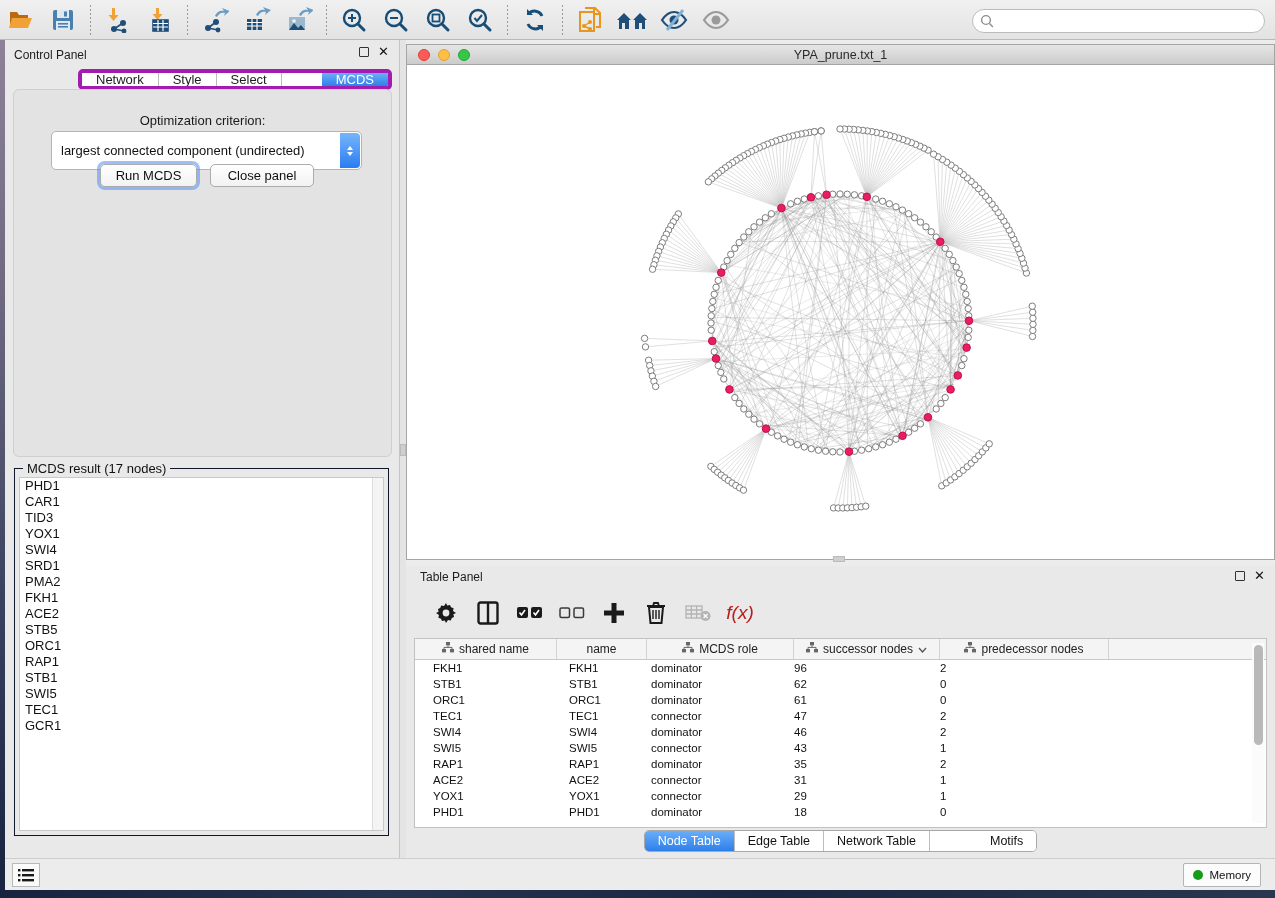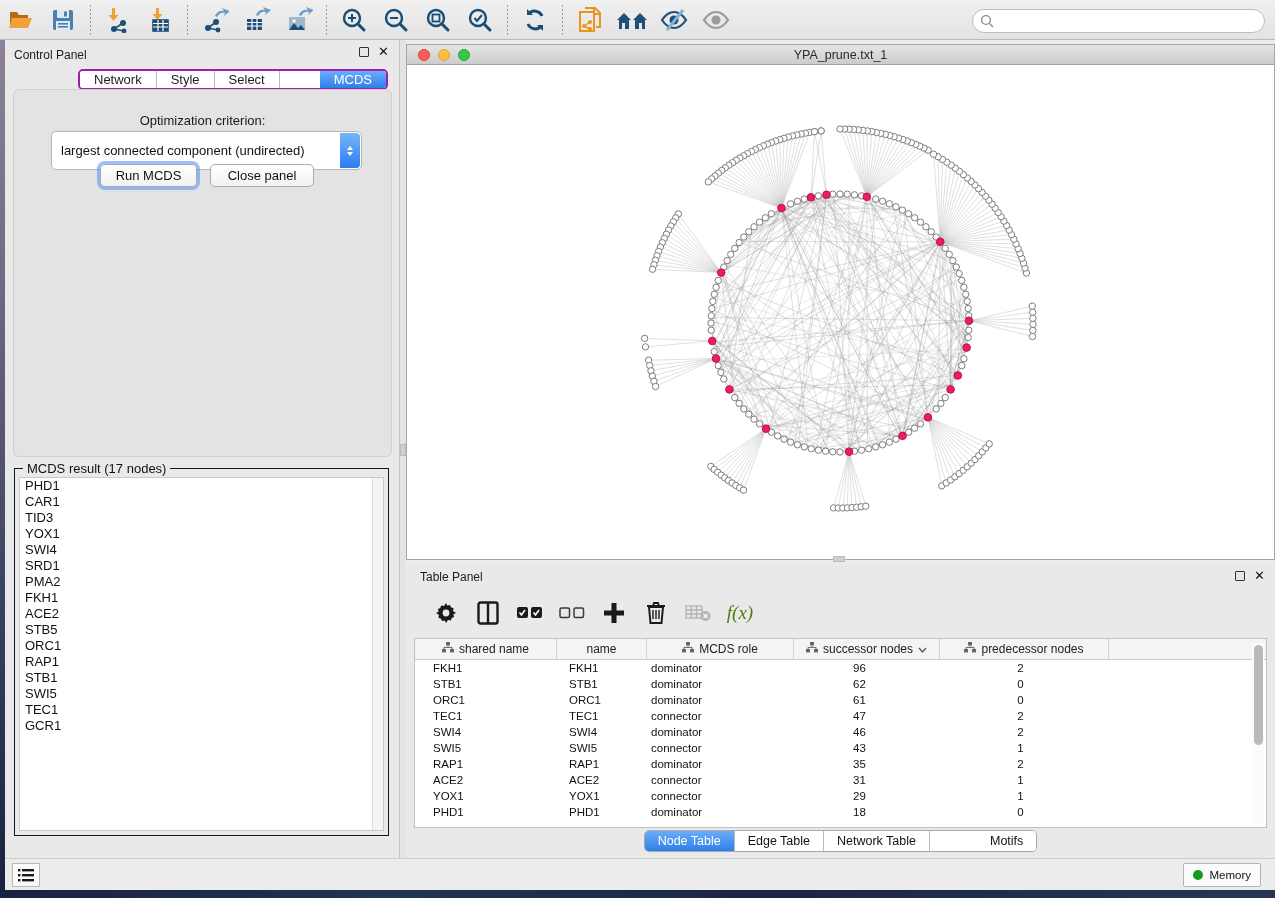--- a/index.html
+++ b/index.html
@@ -25,21 +25,21 @@
 
   
   .control-panel { position:absolute; left:5px; top:40px; width:395px; height:818px;
     background:#e9e9e9; border-right:1px solid #c4c4c4; }
   .cp-title-row { position:absolute; left:0; top:0; width:100%; height:26px; }
   .cp-title { position:absolute; left:9px; top:8px; font-size:12px; color:#1c1c1c; }
   .win-ctrls { position:absolute; right:10px; top:7px; display:flex; gap:9px; align-items:center; }
   .float-glyph { width:10px; height:10px; border:1.5px solid #333; border-radius:1px; }
   .close-glyph { font-size:13px; font-weight:bold; color:#111; line-height:10px; }
 
-  .cp-tabs { position:absolute; left:73px; top:29px; display:flex; border:2px solid #a21caf;
+  .cp-tabs { position:absolute; left:73px; top:29px; display:flex; border:4px solid #a21caf;
     border-radius:5px; overflow:hidden; background:#fff; height:21px; }
   .cp-tab { padding:2px 14px; font-size:13px; color:#1c1c1c; background:#fff; border-right:1px solid #bdbdbd;
     display:flex; align-items:center; cursor:default; }
   .cp-tab:last-child { border-right:none; }
   .cp-tab.sel { background:linear-gradient(#6aaef9,#2e7fe9); color:#fff;margin-left:40px; }
 
   .cp-card { position:absolute; left:8px; top:49px; width:379px; height:368px;
     background:#e3e3e3; border:1px solid #cfcfcf; border-radius:6px; }
   .opt-label { position:absolute; left:0; top:23px; width:100%; text-align:center; font-size:13px; color:#1a1a1a; }
   .opt-select { position:absolute; left:37px; top:41px; width:311px; height:39px; background:#fff;
@@ -81,31 +81,31 @@
   .light.green { background:#35c748; border:1px solid #28a436; }
   .net-title { position:absolute; left:0; top:3px; width:100%; text-align:center; font-size:12.5px; color:#2a2a2a; }
   .net-canvas { position:absolute; left:0; top:20px; width:867px; height:494px; background:#fff; }
 
   
   .table-panel { position:absolute; left:406px; top:566px; width:869px; height:292px; background:#e9e9e9; }
   .tp-title { position:absolute; left:14px; top:4px; font-size:12px; color:#1c1c1c; }
   .tp-toolbar { position:absolute; left:8px; top:26px; right:8px; height:42px; background:#e9e9e9;
     display:flex; align-items:center; gap:14px; padding-left:18px; }
   .tp-tool { display:flex; align-items:center; justify-content:center; width:28px; height:30px; }
-  .fx { font-family:Liberation Serif, serif; font-style:italic; font-size:19px; color:#4d7c0f; }
+  .fx { font-family:Liberation Sans, sans-serif; font-style:italic; font-size:19px; color:#b91c1c; }
 
   .grid-wrap { position:absolute; left:8px; top:72px; width:853px; height:190px; background:#fff; border:1px solid #c2c2c2; }
   .grid-head { display:flex; height:21px; background:#f4f4f4; border-bottom:1px solid #c9c9c9; }
   .gh-cell { display:flex; align-items:center; border-right:1px solid #d2d2d2; font-size:12px; color:#222;
     justify-content:center; gap:5px; position:relative; }
   .gh-cell .lbl { white-space:nowrap; }
   .grid-body { position:relative; }
   .grid-row { display:flex; height:16px; align-items:center; }
   .gc { font-size:11.5px; color:#111; white-space:nowrap; overflow:hidden; }
-  .gc.num { text-align:center; }
+  .gc.num { text-align:left; }
   .grid-scroll { position:absolute; right:2px; top:4px; width:12px; height:180px; background:#fbfbfb; }
   .grid-thumb { position:absolute; left:1.5px; top:2px; width:9px; height:100px; background:#b9b9b9; border-radius:5px; }
 
   .tp-tabs-row { position:absolute; left:0; bottom:4px; width:100%; height:26px; display:flex; justify-content:center; align-items:center; }
   .tp-tabs { display:flex; border:1px solid #a8a8a8; border-radius:5px; overflow:hidden; background:#fff; height:22px; }
   .tp-tab { padding:3px 13px; font-size:12.5px; color:#111; background:#fff; border-right:1px solid #bdbdbd; display:flex; align-items:center; }
   .tp-tab:last-child { border-right:none;margin-left:47px; }
   .tp-tab.sel { background:linear-gradient(#6aaef9,#2e7fe9); color:#fff; }
 
   

